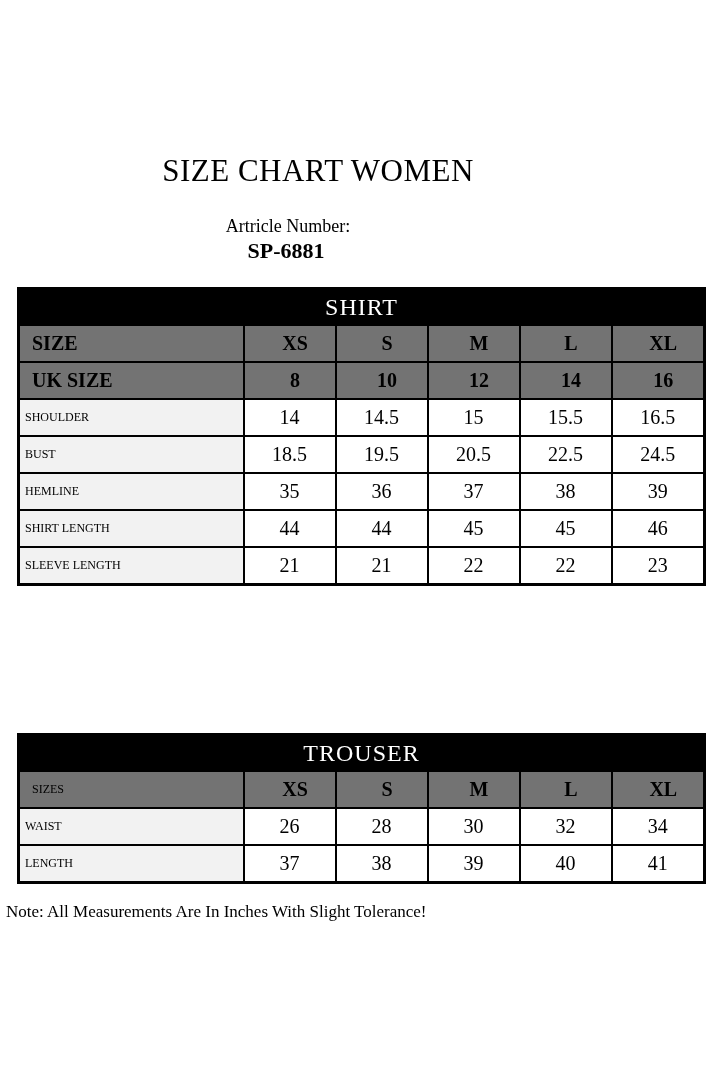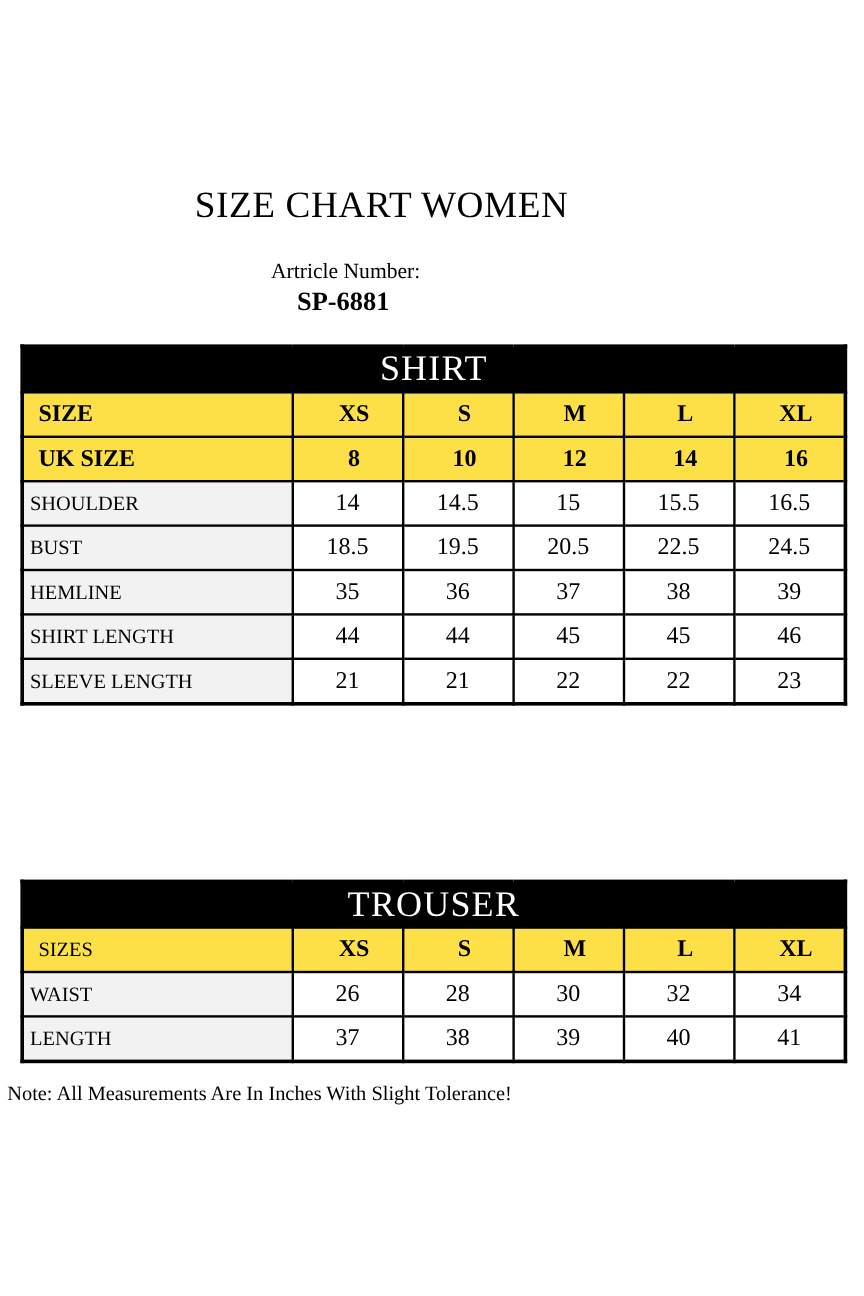--- a/index.html
+++ b/index.html
@@ -48,42 +48,42 @@
     border-collapse: collapse;
     table-layout: fixed;
     border: 3px solid #000000;
   }
   table.size-table.shirt { top: 287px; }
   table.size-table.trouser { top: 733px; }
   td.band {
     background: #000000;
     color: #ffffff;
     text-align: center;
-    font-size: 30px;
+    font-size: 24px;
     height: 32px;
     letter-spacing: 1px;
     border: 2px solid #000000;
   }
   td.cell {
     border: 2px solid #000000;
     height: 33px;
     font-size: 20px;
     text-align: center;
     background: #ffffff;
     overflow: hidden;
     white-space: nowrap;
   }
   td.cell.label {
     text-align: left;
     padding-left: 5px;
     background: #f2f2f2;
-    font-size: 17px;
+    font-size: 12px;
   }
   td.cell.label.bold { font-size: 20px; }
-  tr.shaded td.cell { background: #fde047; padding-left: 12px; }
+  tr.shaded td.cell { background: #737373; padding-left: 12px; }
   .bold { font-weight: bold; }
   .note {
     position: absolute;
     top: 902px;
     left: 6px;
     font-size: 17px;
   }
 </style>
 </head>
 <body>

